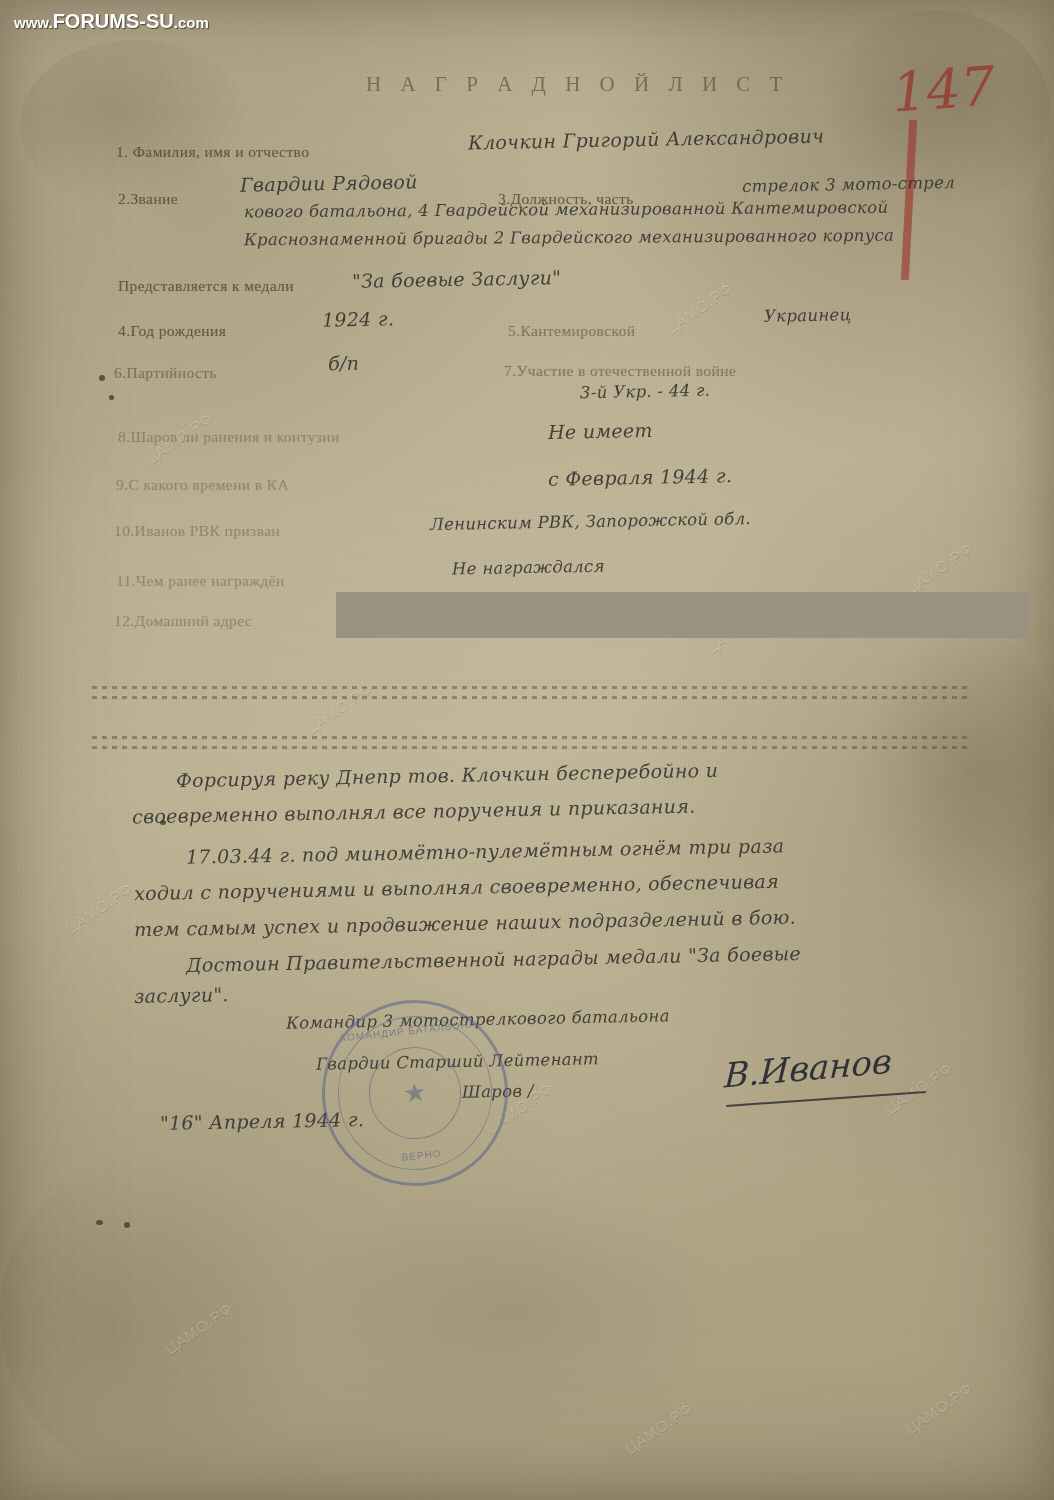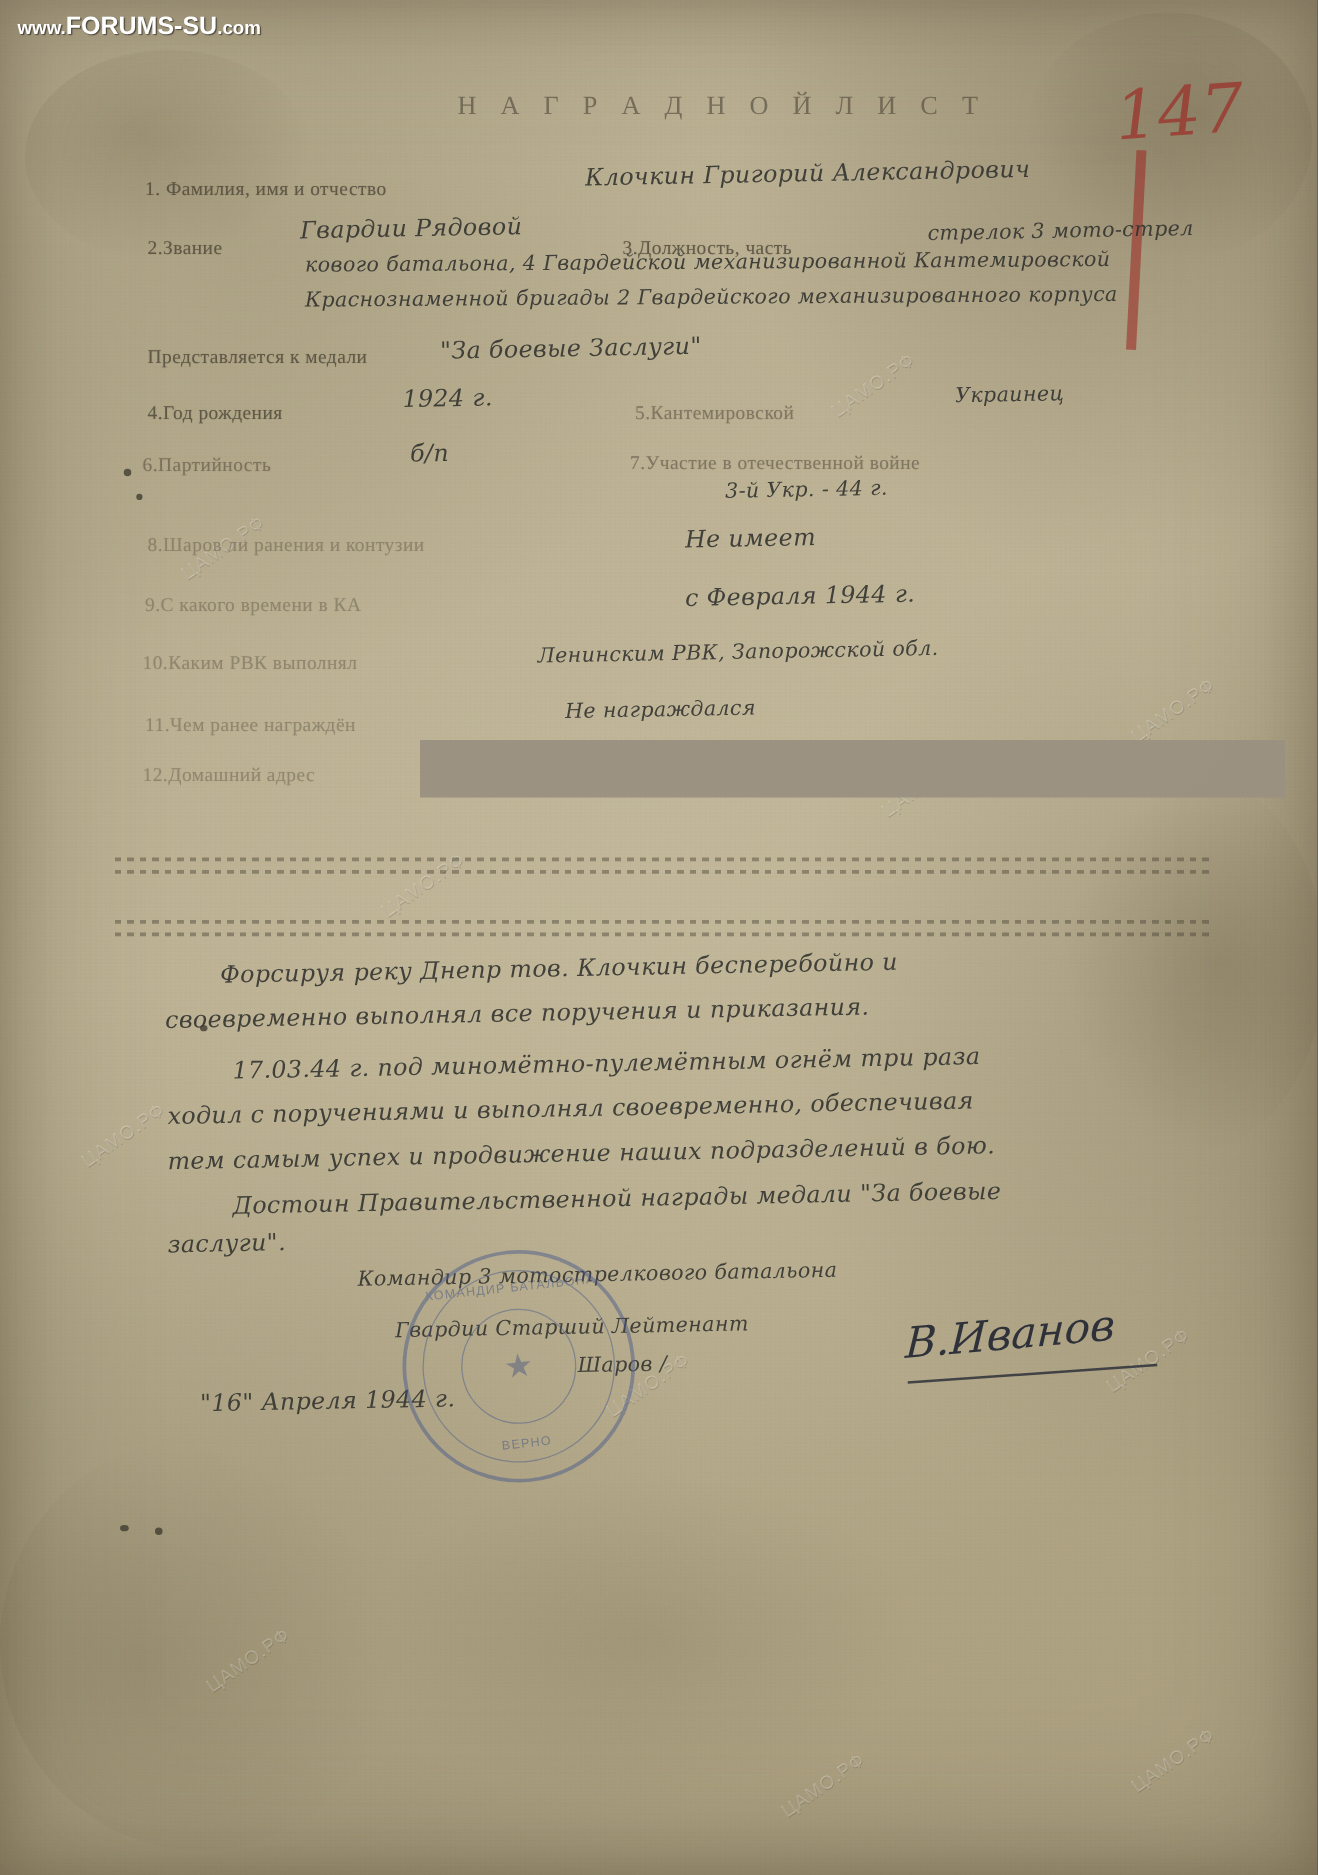--- a/index.html
+++ b/index.html
@@ -307,21 +307,21 @@
     <span>8.</span><span>Шаров ли ранения и контузии</span>
   </div>
   <div class="hand" style="left:548px;top:420px;">Не имеет</div>
 
   <div class="typed vfaint" style="left:116px;top:476px;">
     <span>9.</span><span>С какого времени в КА</span>
   </div>
   <div class="hand" style="left:548px;top:466px;">с Февраля 1944 г.</div>
 
   <div class="typed vfaint" style="left:114px;top:522px;">
-    <span>10.</span><span>Каким РВК выполнял</span>
+    <span>10.</span><span>Иванов РВК призван</span>
   </div>
   <div class="hand sm" style="left:430px;top:512px;">Ленинским РВК, Запорожской обл.</div>
 
   <div class="typed vfaint" style="left:116px;top:572px;">
     <span>11.</span><span>Чем ранее награждён</span>
   </div>
   <div class="hand sm" style="left:452px;top:558px;">Не награждался</div>
 
   <div class="typed vfaint" style="left:114px;top:612px;">
     <span>12.</span><span>Домашний адрес</span>

